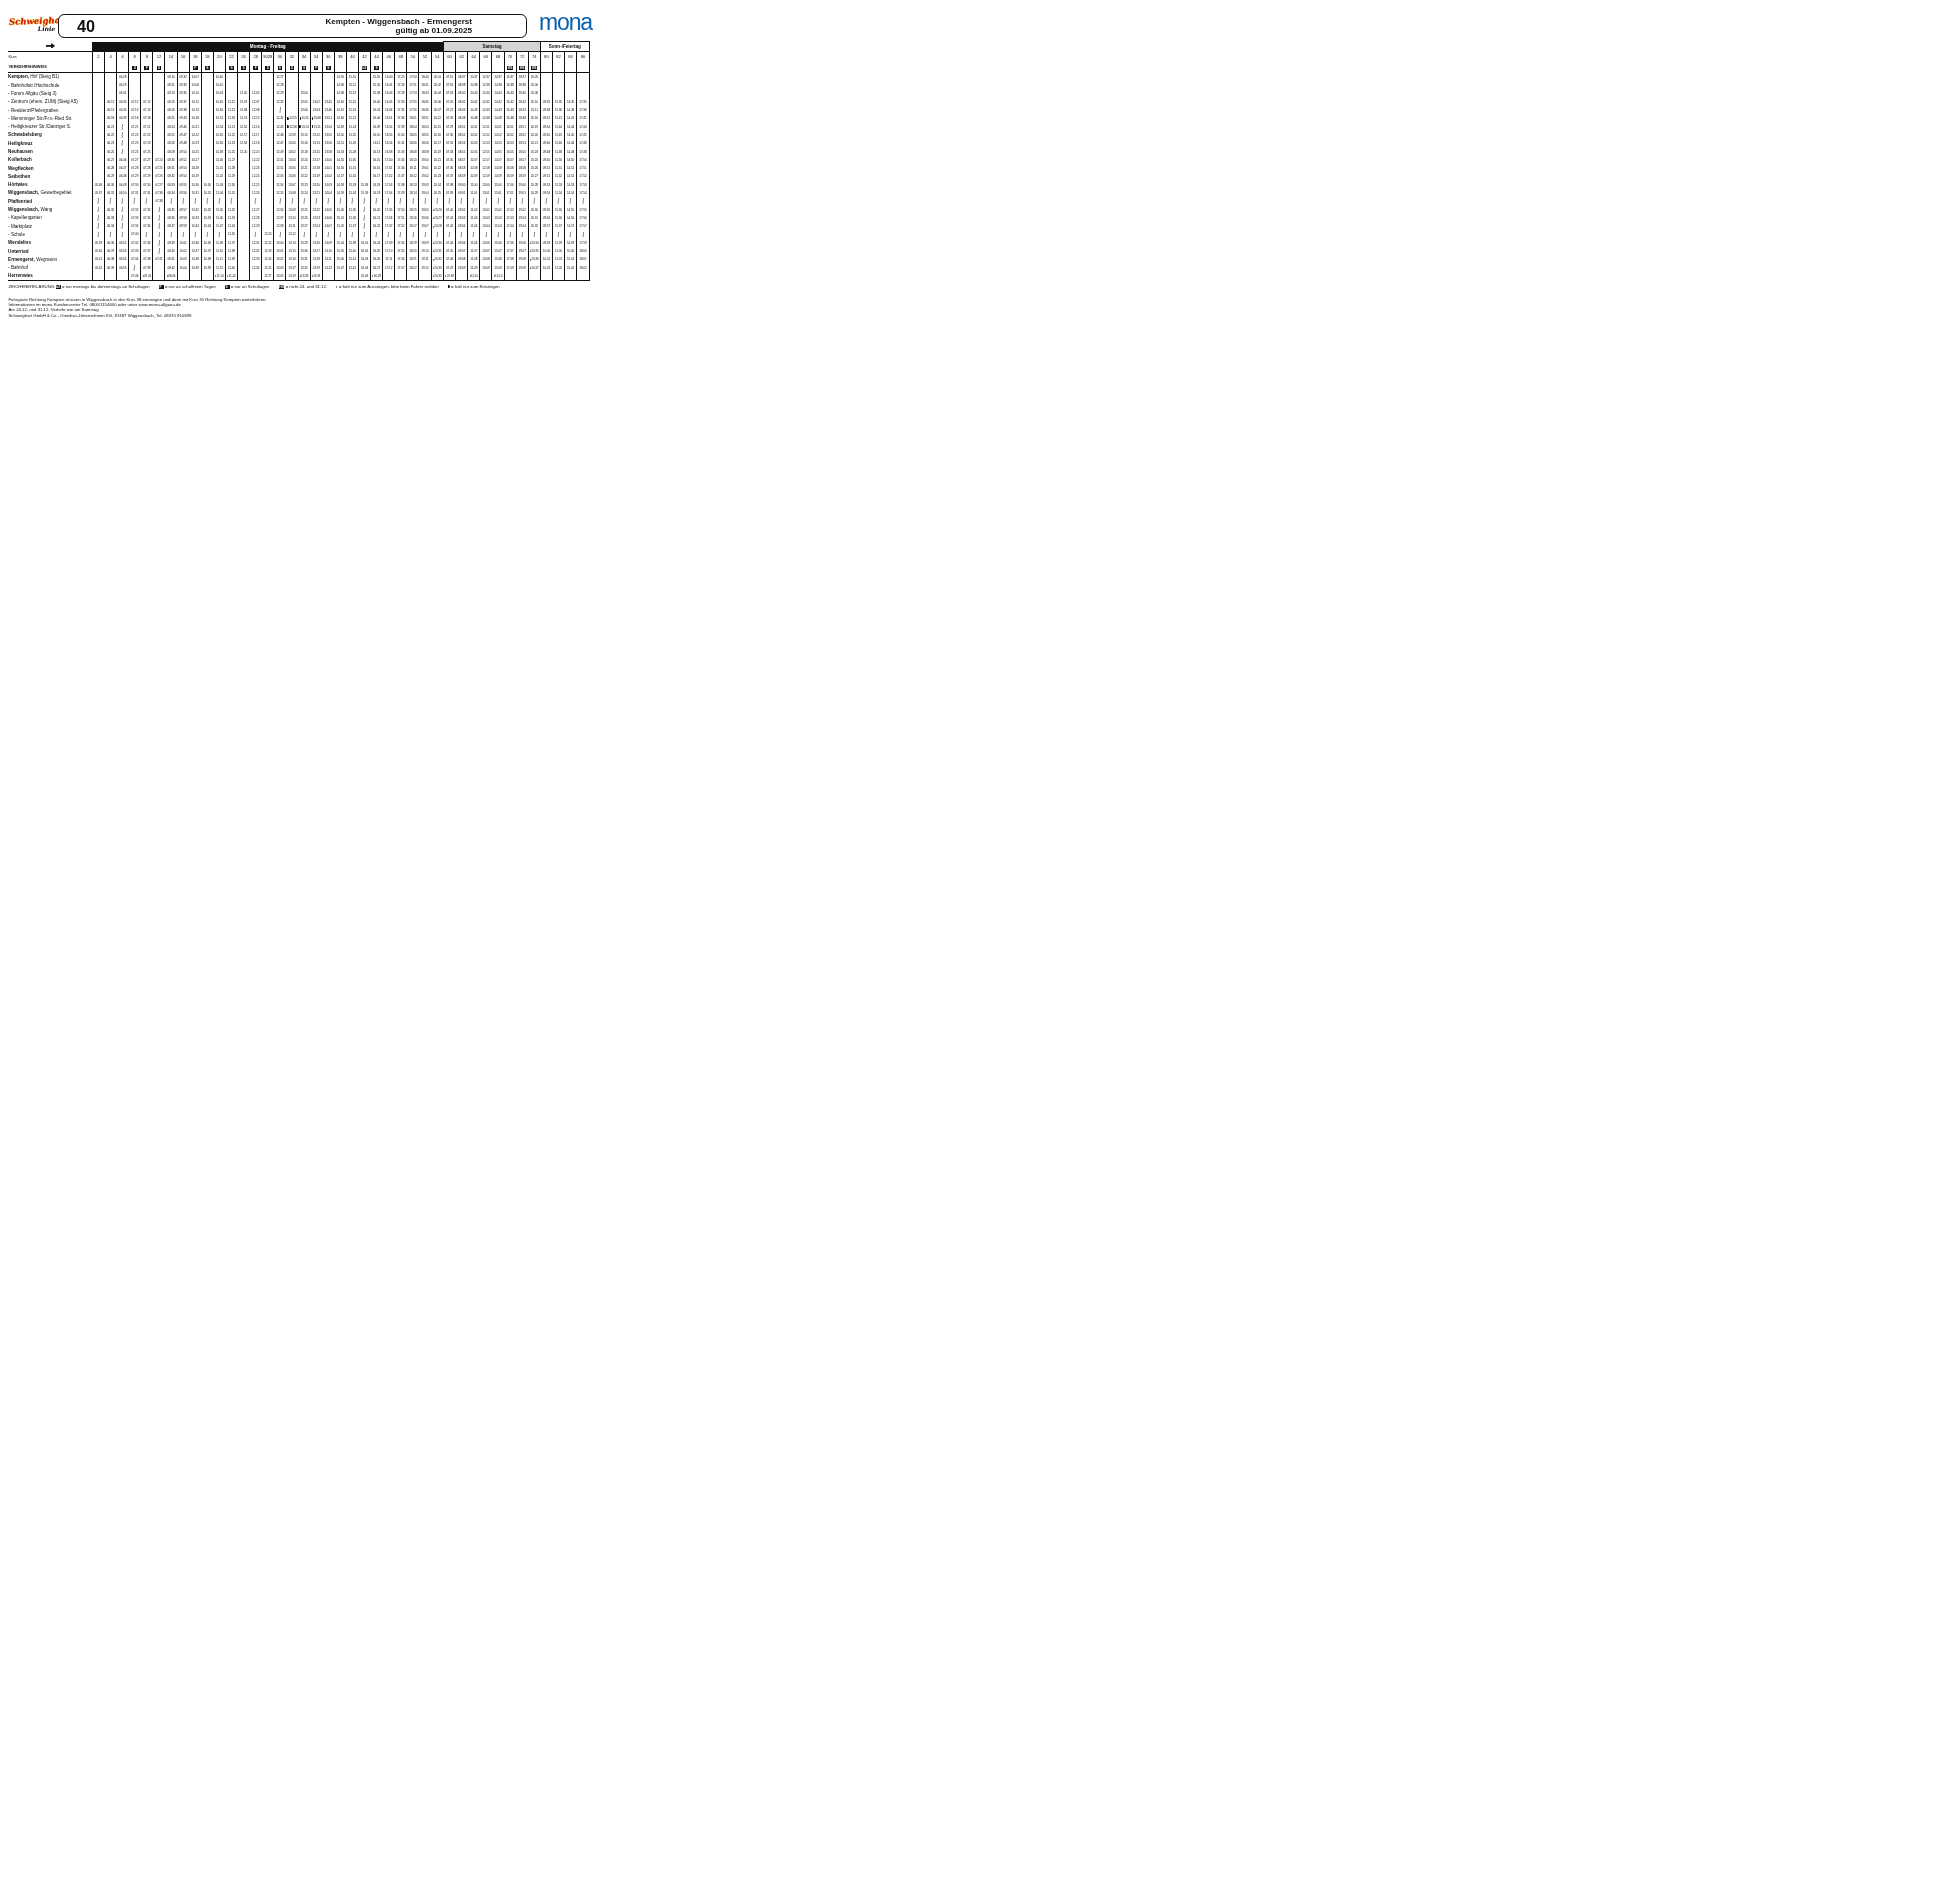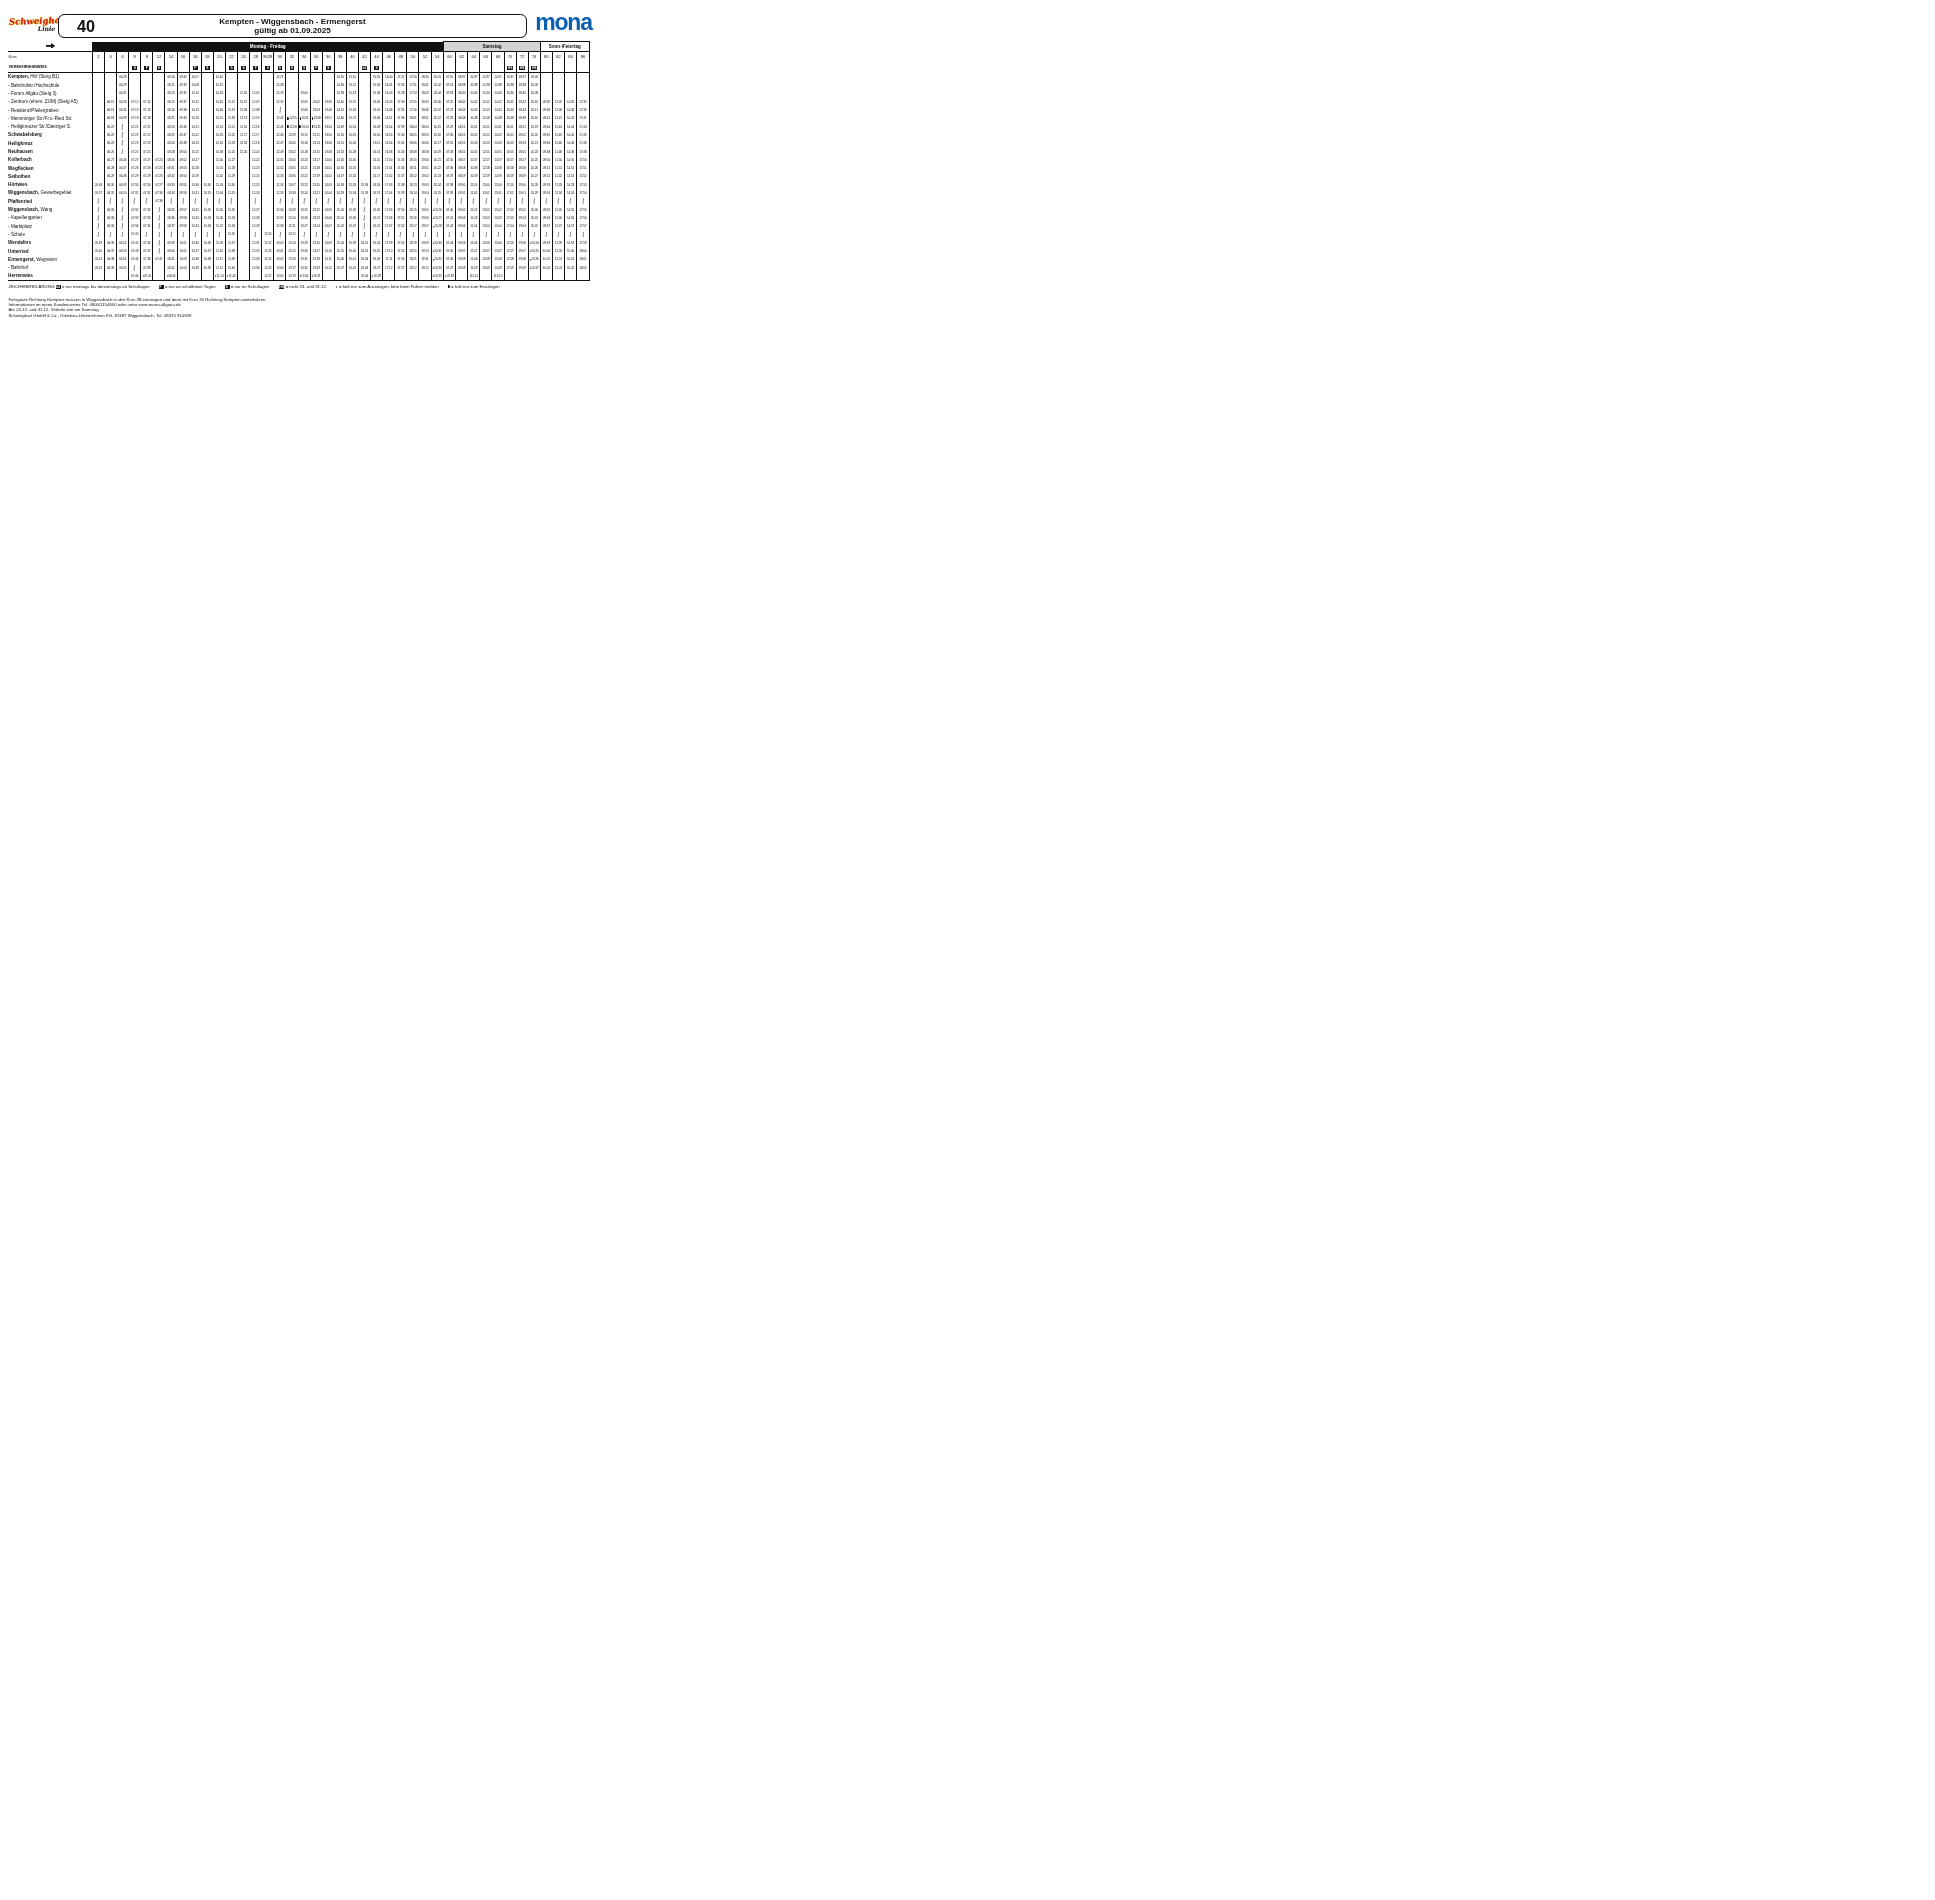--- a/index.html
+++ b/index.html
@@ -7,24 +7,24 @@
   .page{position:relative;width:598px;height:423px;background:#fff;overflow:hidden;}
 
   
   .brand{position:absolute;left:9.3px;top:16.3px;width:46px;}
   .brand-main{font-family:"DejaVu Serif",serif;font-style:italic;font-weight:bold;font-size:8.5px;color:#cf1f16;
               text-shadow:0.4px 0.4px 0 #f2a900,-0.4px -0.4px 0 #f5c542;white-space:nowrap;transform:rotate(-2deg);}
   .brand-sub{font-family:"DejaVu Serif",serif;font-style:italic;font-weight:bold;font-size:6.2px;color:#111;text-align:right;margin-top:-1.2px;}
   .titlebox{position:absolute;left:58px;top:14.3px;width:467px;height:22px;border:1.2px solid #111;border-radius:6.2px;
             display:flex;align-items:center;background:#fff;}
   .lineno{width:54px;text-align:center;font-size:16.3px;font-weight:bold;}
-  .titles{flex:1;text-align:center;}
+  .titles{flex:1;text-align:right;}
   .t1,.t2{font-size:8.1px;font-weight:bold;line-height:9.7px;}
   .lineno-spacer{width:54px;}
-  .mona{position:absolute;right:6.2px;top:9.3px;font-size:23px;font-weight:bold;color:#0a60ae;letter-spacing:-1.2px;}
+  .mona{position:absolute;right:6.2px;top:9.3px;font-size:23px;font-weight:normal;color:#0a60ae;letter-spacing:-1.2px;}
 
   
   .tablewrap{position:absolute;left:7.7px;top:41px;width:582px;}
   table{border-collapse:collapse;table-layout:fixed;width:582px;}
   th,td{padding:0;margin:0;overflow:hidden;}
   tr.bandrow th{height:8.5px;font-size:4.6px;font-weight:bold;text-align:center;}
   .corner{background:#fff;text-align:left;vertical-align:middle;}
   .band-mf{background:#111;color:#fff;}
   .band-sa{background:#d4d4d4;color:#111;border:0.4px solid #111;}
   .band-so{background:#fff;color:#111;border:0.4px solid #111;}

